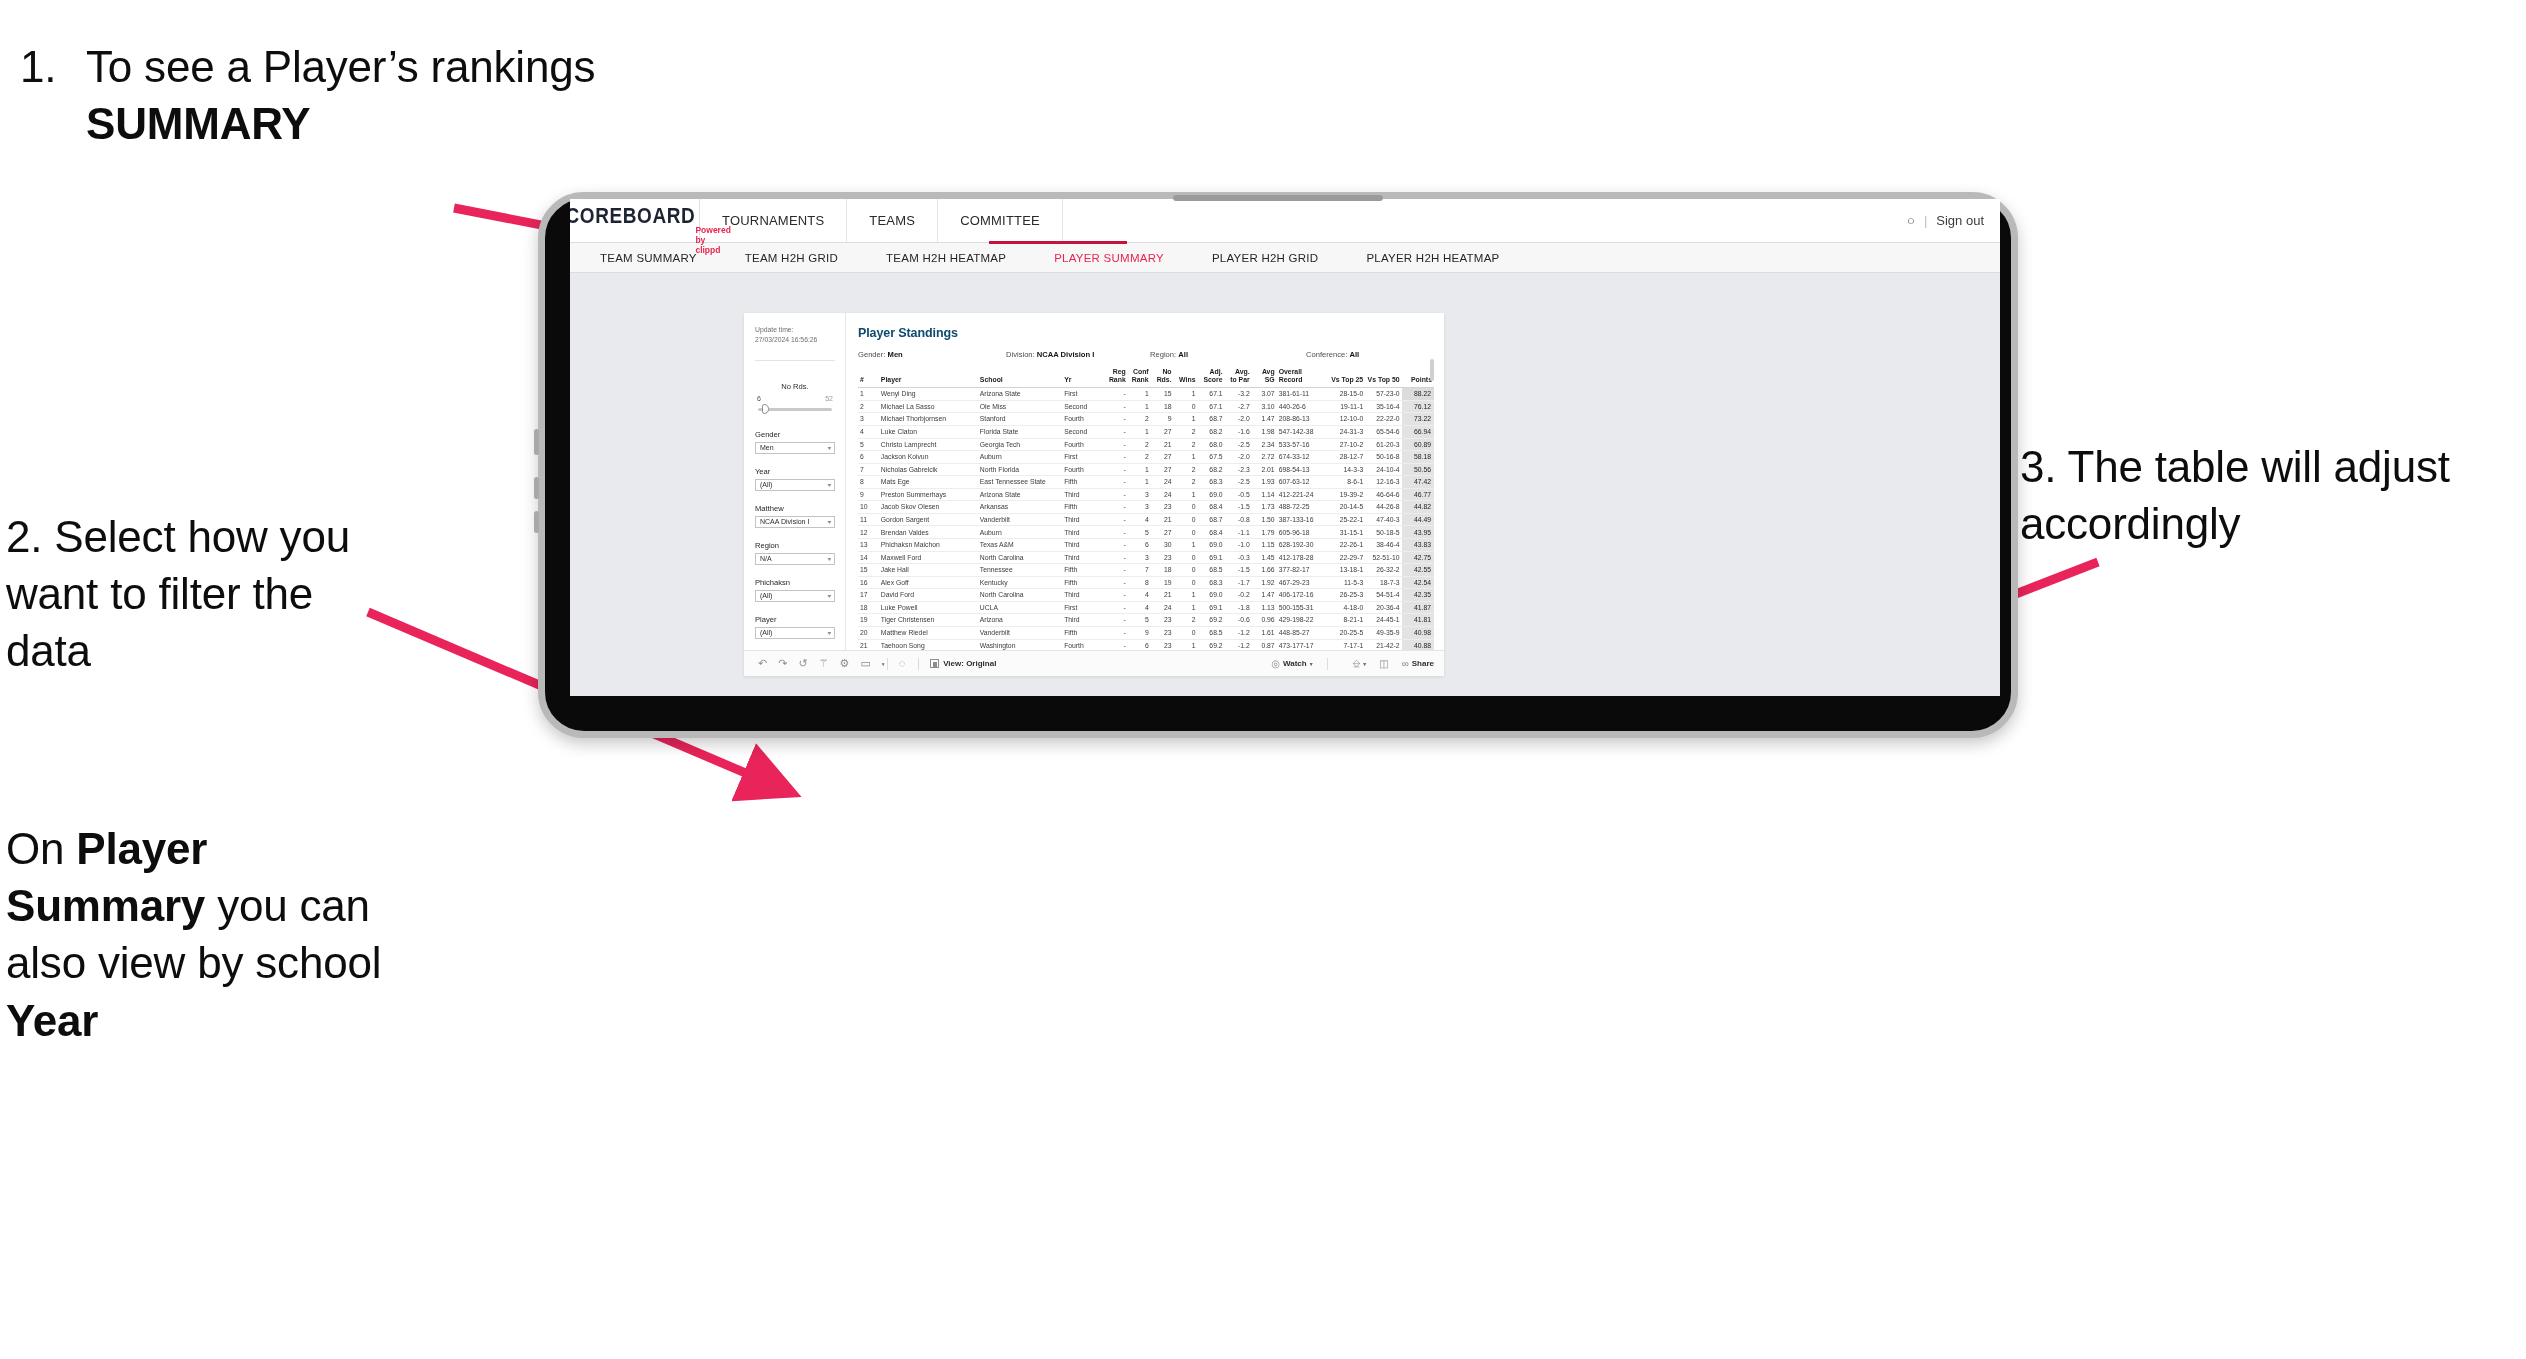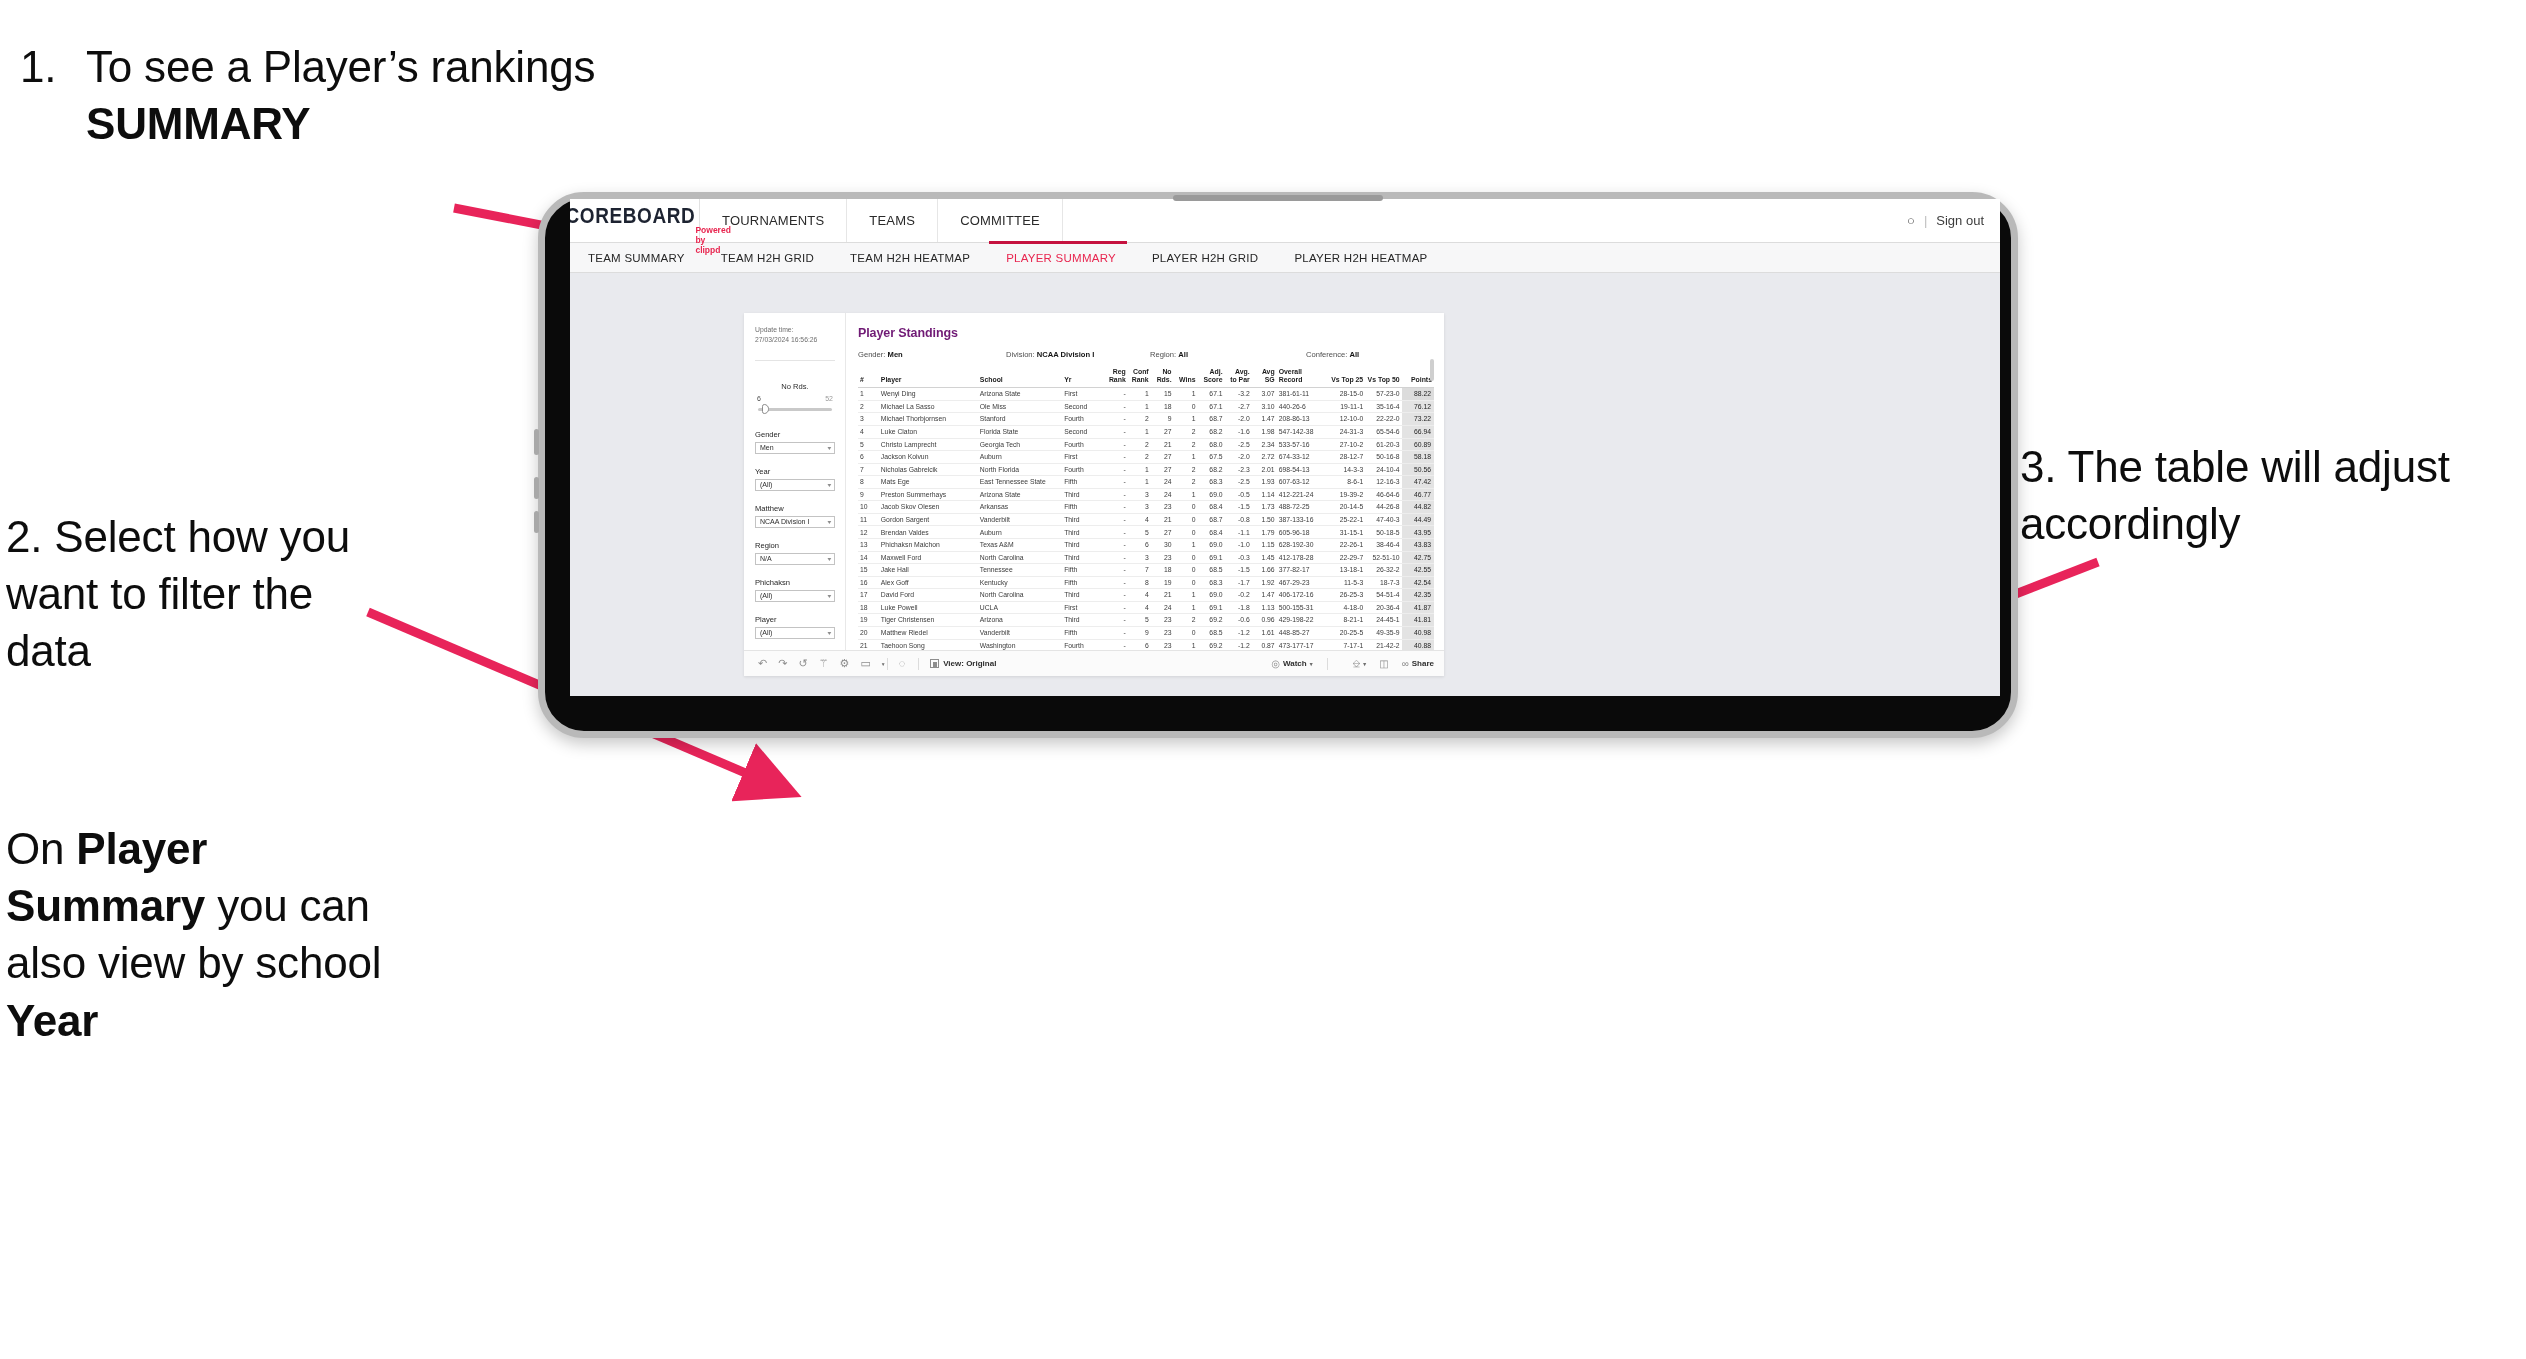--- a/index.html
+++ b/index.html
@@ -85,21 +85,21 @@
     font-size: 13px; color:#3d3d3d;
   }
   #topnav-right .sep { color:#bdbdbd; }
   .active-underline { position:absolute; left:419px; top:42px; width:138px; height:3px; background:#c5123f; }
 
   
   #app-tabbar {
     height: 30px; background: #f7f7f8; display:flex; align-items:center;
     border-bottom: 1px solid #dcdcdc; padding-left: 18px; gap: 36px;
   }
-  .tab-item { font-size: 11.5px; color: #262626; letter-spacing: 0.25px; white-space:nowrap; }
+  .tab-item { font-size: 11.5px; color: #262626; letter-spacing: 0.25px; white-space:nowrap;margin-left:12px; }
   .tab-item.active { color: #e8254f; }
 
   
   #viz-area { position: relative; height: 423px; background: #e9eaee; }
   #viz-card {
     position: absolute; left: 174px; top: 40px; width: 700px; height: 363px;
     background: #ffffff; box-shadow: 0 1px 3px rgba(0,0,0,0.10);
     display:flex; flex-direction:column;
   }
   #viz-body { display:flex; flex:1 1 auto; min-height:0; }
@@ -124,21 +124,21 @@
   .flabel { font-size:7.6px; color:#1f1f1f; margin-bottom:3px; }
   .fselect {
     height: 12px; border:1px solid #c3c3c3; background:#fff;
     display:flex; align-items:center; justify-content:space-between;
     padding: 0 3px 0 4px; font-size:7px; color:#2b2b2b;
   }
   .fselect .caret { color:#8e8e8e; font-size:6px; transform: scaleX(1.25); }
 
   
   #data-pane { flex:1 1 auto; min-width:0; padding: 13px 10px 0 12px; display:flex; flex-direction:column; }
-  #standings-title { font-size: 12.5px; font-weight: 700; color:#701a75; letter-spacing:-0.1px; }
+  #standings-title { font-size: 12.5px; font-weight: 700; color:#0c4a6e; letter-spacing:-0.1px; }
   #standings-meta { display:flex; margin-top: 10px; font-size: 7.6px; color:#4d4d4d; }
   #standings-meta .mi { margin-right: 0; }
   #standings-meta .mi b { color:#141414; font-weight:700; }
   #standings-meta .m0 { width: 148px; }
   #standings-meta .m1 { width: 144px; }
   #standings-meta .m2 { width: 156px; }
 
   table { width:100%; border-collapse: collapse; table-layout: fixed; margin-top: 9px; }
   thead th {
     font-size:6.9px; font-weight:700; color:#1b1b1b; text-align:right;

